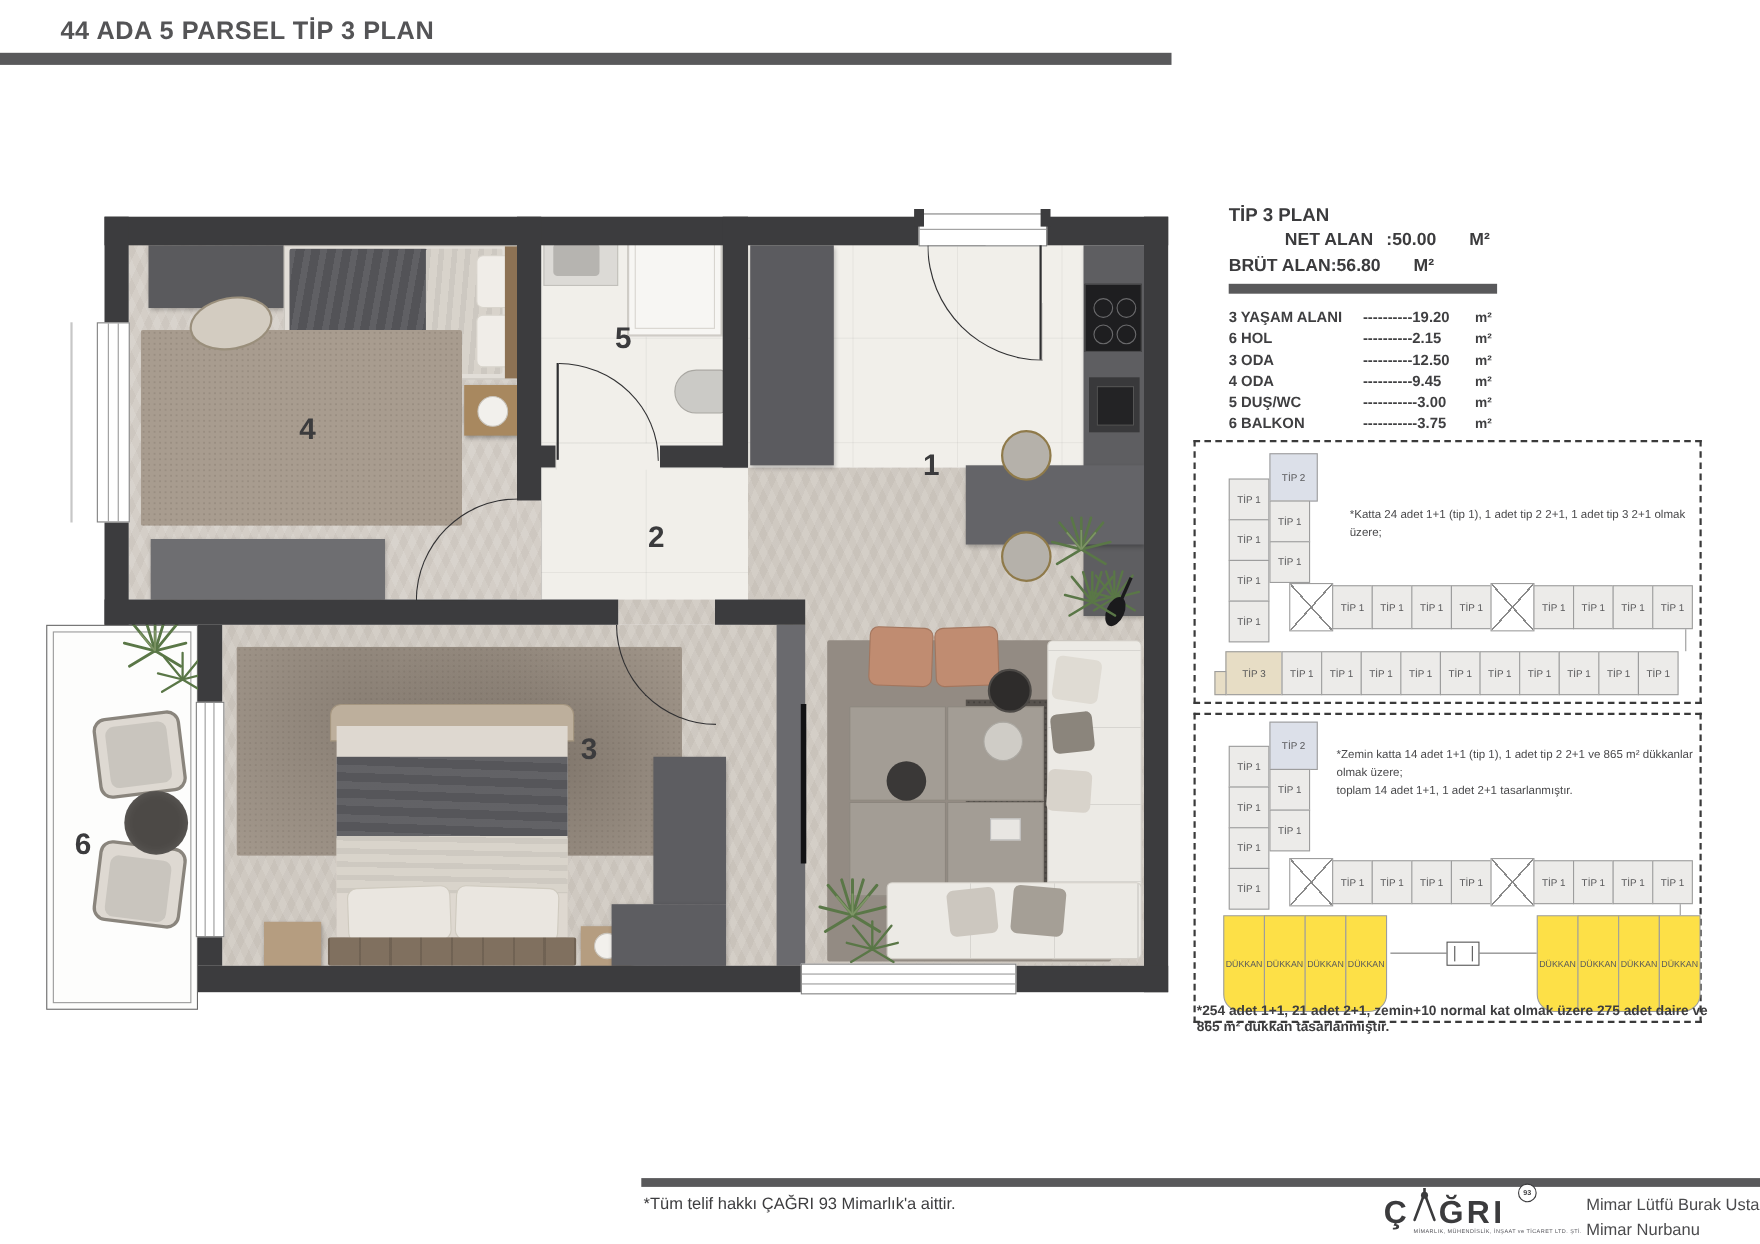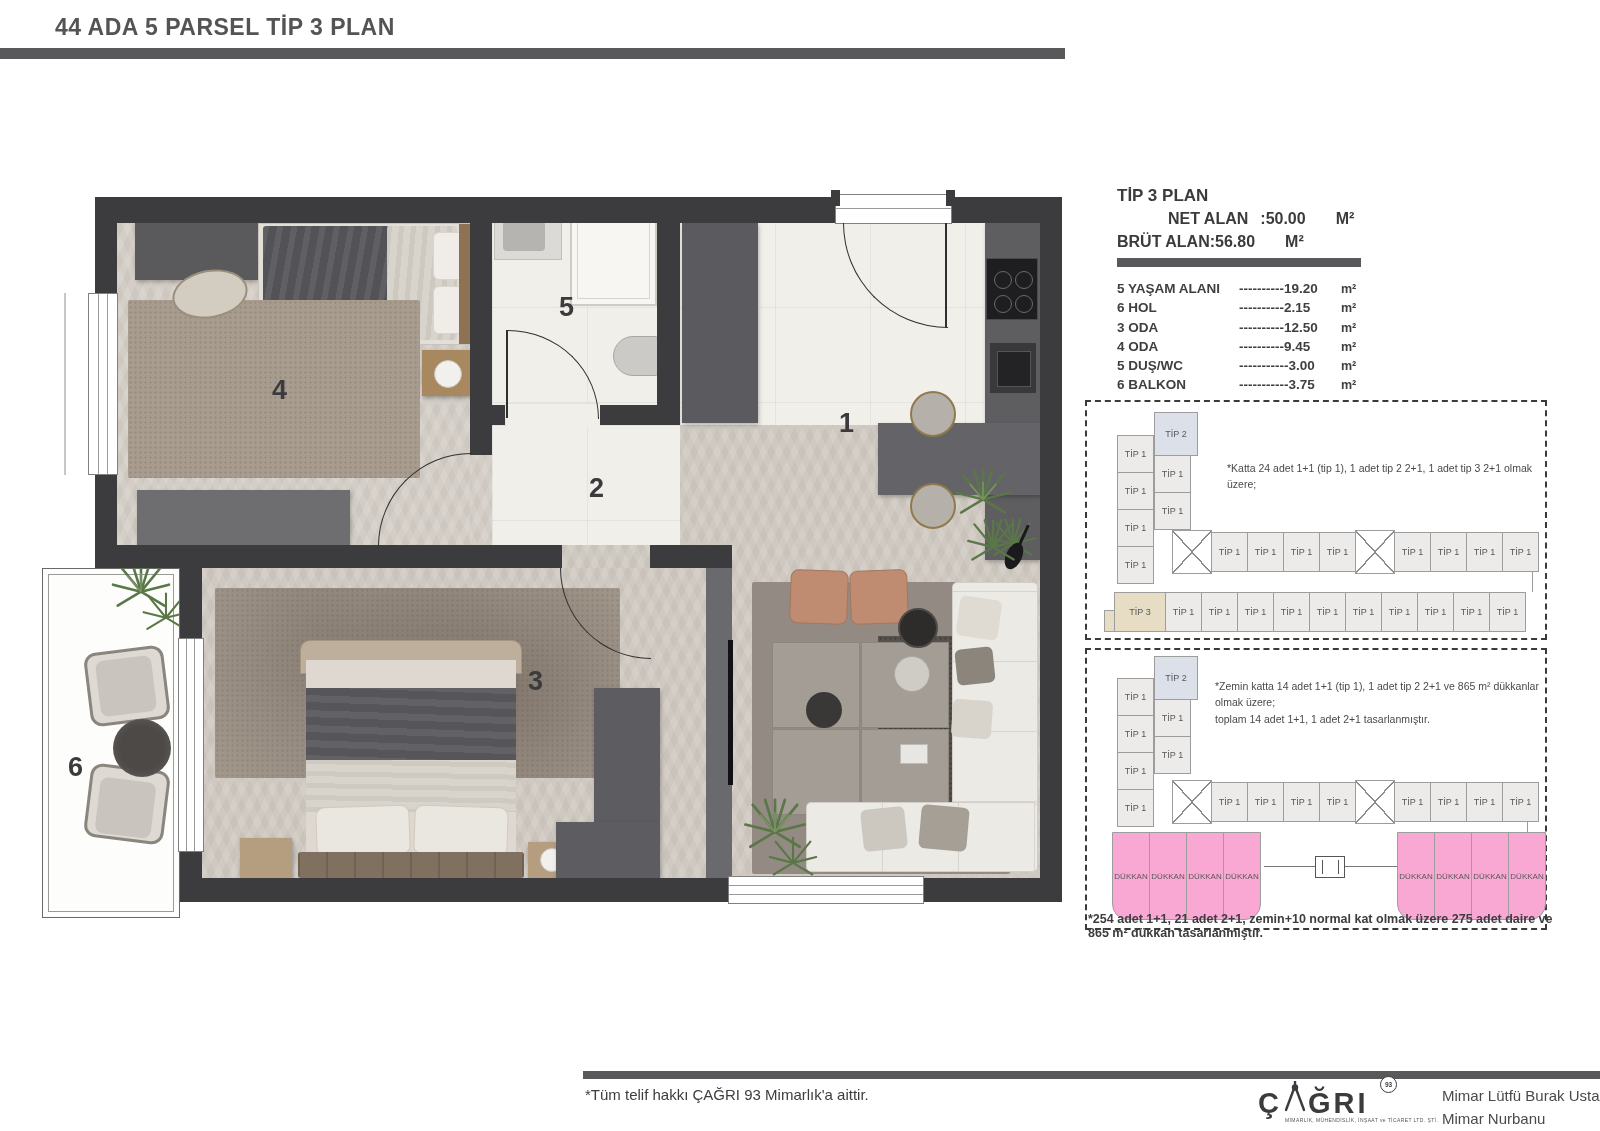--- a/index.html
+++ b/index.html
@@ -47,21 +47,21 @@
   .dcol .cell + .cell{margin-top:-1px}
   .drow{position:absolute;display:flex;align-items:center}
   .seg{display:flex}
   .seg .cell + .cell{margin-left:-1px}
   .drow > * + *{margin-left:-1px}
   .cell.t2{background:#dce0e9}
   .cell.t3{background:#e7ddc5;width:52px}
   .cell.x{width:40px;height:44px;background:#fff;
     background-image:linear-gradient(to top right,transparent calc(50% - .7px),#8a8a8a calc(50% - .7px) calc(50% + .7px),transparent 0),
                      linear-gradient(to bottom right,transparent calc(50% - .7px),#8a8a8a calc(50% - .7px) calc(50% + .7px),transparent 0)}
-  .shop{width:38px;height:88px;background:#f9a8d4;border:1px solid #9d9d9d;box-sizing:border-box;
+  .shop{width:38px;height:88px;background:#fde047;border:1px solid #9d9d9d;box-sizing:border-box;
         display:flex;align-items:center;justify-content:center;font-size:8px;color:#58585a;flex:none}
   .shops .shop + .shop{margin-left:-1px}
   .shops .shop:first-child{border-radius:0 0 0 16px}
   .shops .shop:last-child{border-radius:0 0 16px 0}
   .dnote{position:absolute;font-size:10.5px;line-height:1.55;color:#4a4a4c}
   .dfoot{position:absolute;font-size:12.5px;font-weight:bold;color:#3d3d3f}
   
   .copy{position:absolute;font-size:15px;font-weight:400;color:#3d3d3f}
   .archs{position:absolute;font-size:15px;color:#4a4a4c;line-height:1.55}
   .logo{position:absolute;display:flex;align-items:flex-end;color:#3b3b3d}
@@ -358,21 +358,21 @@
   <span>BRÜT ALAN:</span>
   <span>56.80</span>
   <span style="width:30px"></span>
     <span>M²</span>
 </div>
 <div class="hbar" style="left:1117px;top:258px;width:244px;height:9px"></div>
 
 <div class="irooms">
 
 <div class="iroom">
-    <span class="rn">5 YAŞAM ALANI</span>
+    <span class="rn">3 YAŞAM ALANI</span>
     <span class="rd"><span>----------</span><span>19.20</span></span>
     <span class="ru">m²</span>
   </div>
     <div class="iroom">
     <span class="rn">6 HOL</span>
     <span class="rd"><span>----------</span><span>2.15</span></span>
     <span class="ru">m²</span>
   </div>
     <div class="iroom">
     <span class="rn">3 ODA</span>

